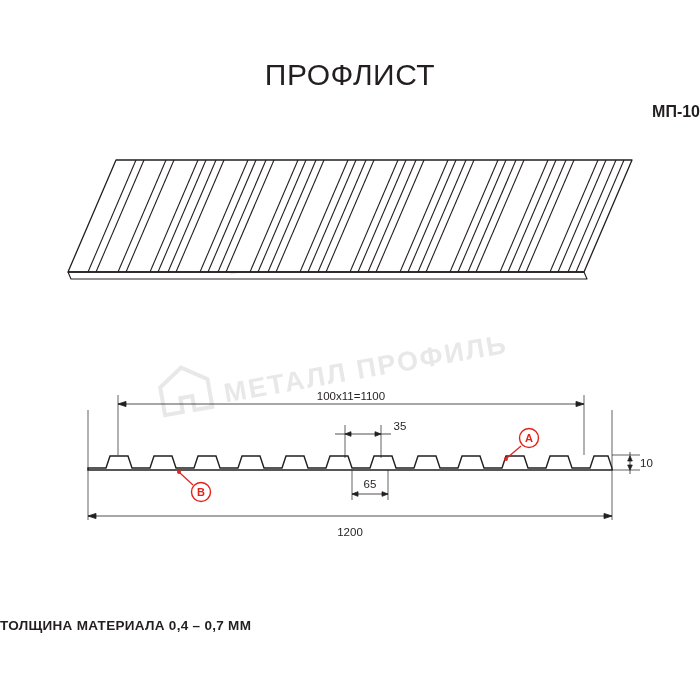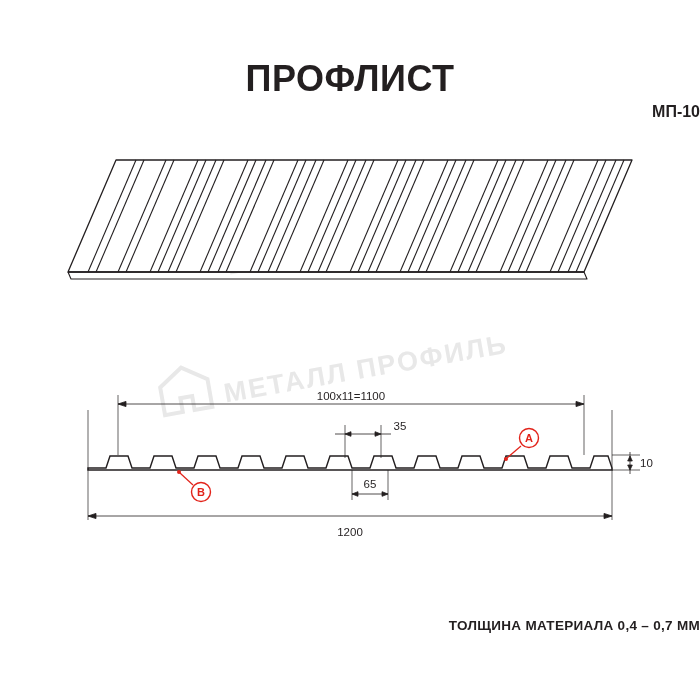--- a/index.html
+++ b/index.html
@@ -19,41 +19,41 @@
     position: relative;
     width: 700px;
     height: 700px;
   }
   .title {
     position: absolute;
     top: 58px;
     left: 0;
     width: 700px;
     text-align: center;
-    font-size: 36px;
-    font-weight: bold;
+    font-size: 30px;
+    font-weight: normal;
     letter-spacing: 0.5px;
     color: #231f20;
   }
   .subtitle {
     position: absolute;
     top: 103px;
     left: 0;
     width: 700px;
     text-align: right;
     font-size: 16px;
     font-weight: bold;
     color: #231f20;
   }
   .footer-note {
     position: absolute;
     top: 618px;
     left: 0;
     width: 700px;
-    text-align: right;
+    text-align: left;
     font-size: 13.5px;
     font-weight: bold;
     letter-spacing: 0.3px;
     color: #231f20;
   }
   .drawing {
     position: absolute;
     top: 0;
     left: 0;
   }

